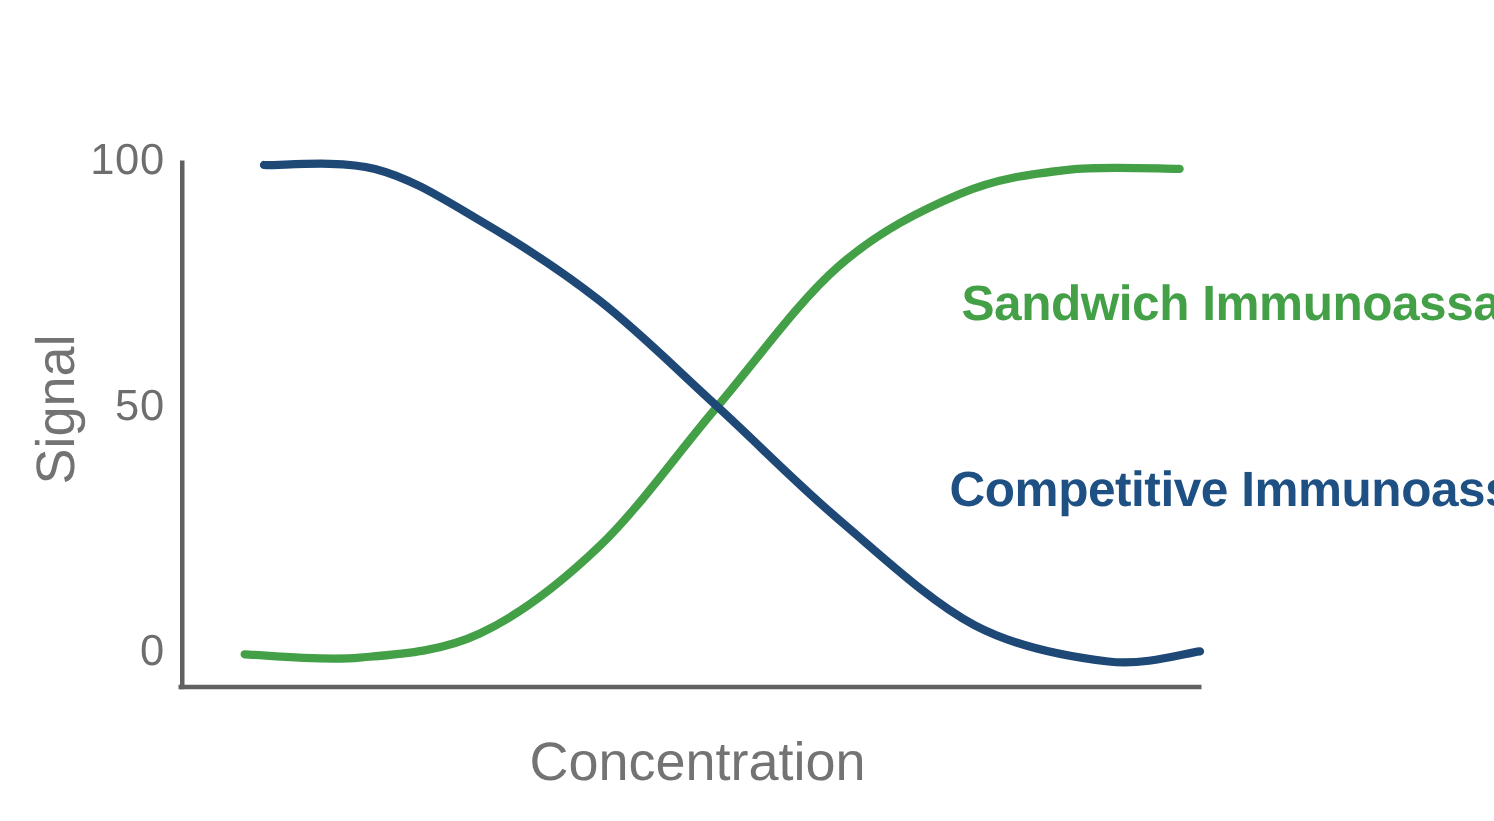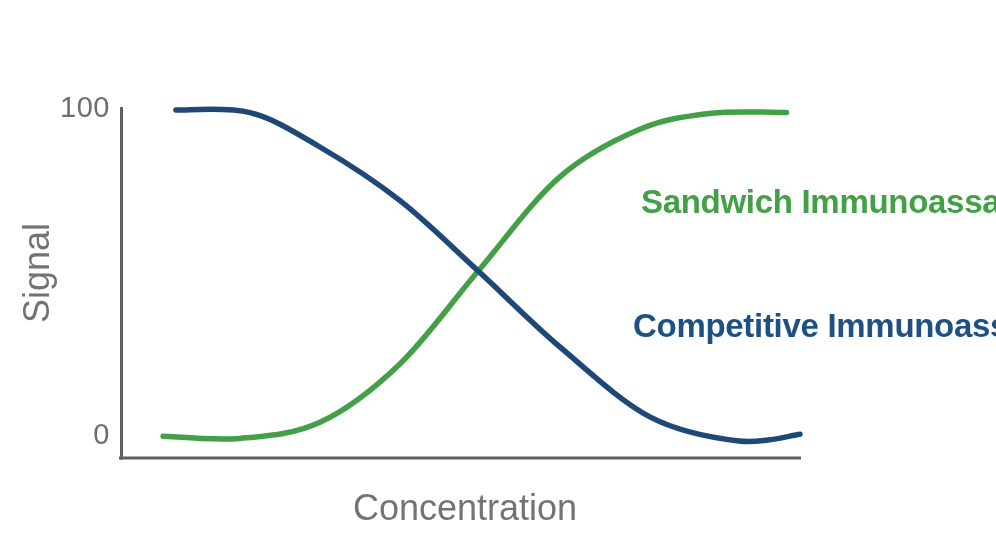--- a/index.html
+++ b/index.html
@@ -74,20 +74,21 @@
 
     <line x1="121.5" y1="107" x2="121.5" y2="459.5" stroke-width="3" stroke="#616161"></line>
     <line x1="119" y1="458" x2="801" y2="458" stroke-width="3" stroke="#616161"></line>
     <g id="curves">
         <path d="M 163.1 436.2 C 175.9 436.6, 213.7 440.7, 239.8 438.4 C 266.0 436.1, 293.4 434.7, 319.9 422.3 C 346.5 410.0, 373.0 389.6, 399.4 364.4 C 425.8 339.2, 451.6 302.1, 478.2 271.0 C 504.7 239.9, 532.0 201.2, 559.0 177.6 C 585.9 154.0, 614.3 140.1, 639.8 129.3 C 665.2 118.6, 687.3 116.0, 711.7 113.2 C 736.2 110.4, 774.0 112.7, 786.4 112.6" fill="none" stroke="#43A047" stroke-width="5.5" stroke-linecap="round"></path>
         <path d="M 176.0 110.0 C 188.3 110.4, 226.0 106.4, 250.0 112.6 C 274.0 118.7, 295.1 132.4, 319.9 147.0 C 344.8 161.6, 373.0 179.5, 399.4 200.2 C 425.8 220.8, 451.4 246.6, 478.2 271.0 C 504.9 295.4, 531.0 322.4, 559.6 346.7 C 588.3 371.0, 620.1 401.1, 649.9 416.9 C 679.8 432.6, 713.9 438.1, 738.9 441.0 C 763.9 443.9, 789.8 435.4, 800.0 434.3" fill="none" stroke="#1E4876" stroke-width="5.5" stroke-linecap="round"></path>
       </g>
   </svg>
 
   <div class="tick-label tick-100">100</div>
+  <div class="tick-label tick-50">50</div>
   <div class="tick-label tick-0">0</div>
 
   <div class="axis-title y-title">Signal</div>
   <div class="axis-title x-title">Concentration</div>
 
   <div class="series-label label-sandwich" style="color: rgb(67, 160, 71);">Sandwich Immunoassay</div>
   <div class="series-label label-competitive" style="color: rgb(31, 80, 131);">Competitive Immunoassay</div>
 
 </div>
 

